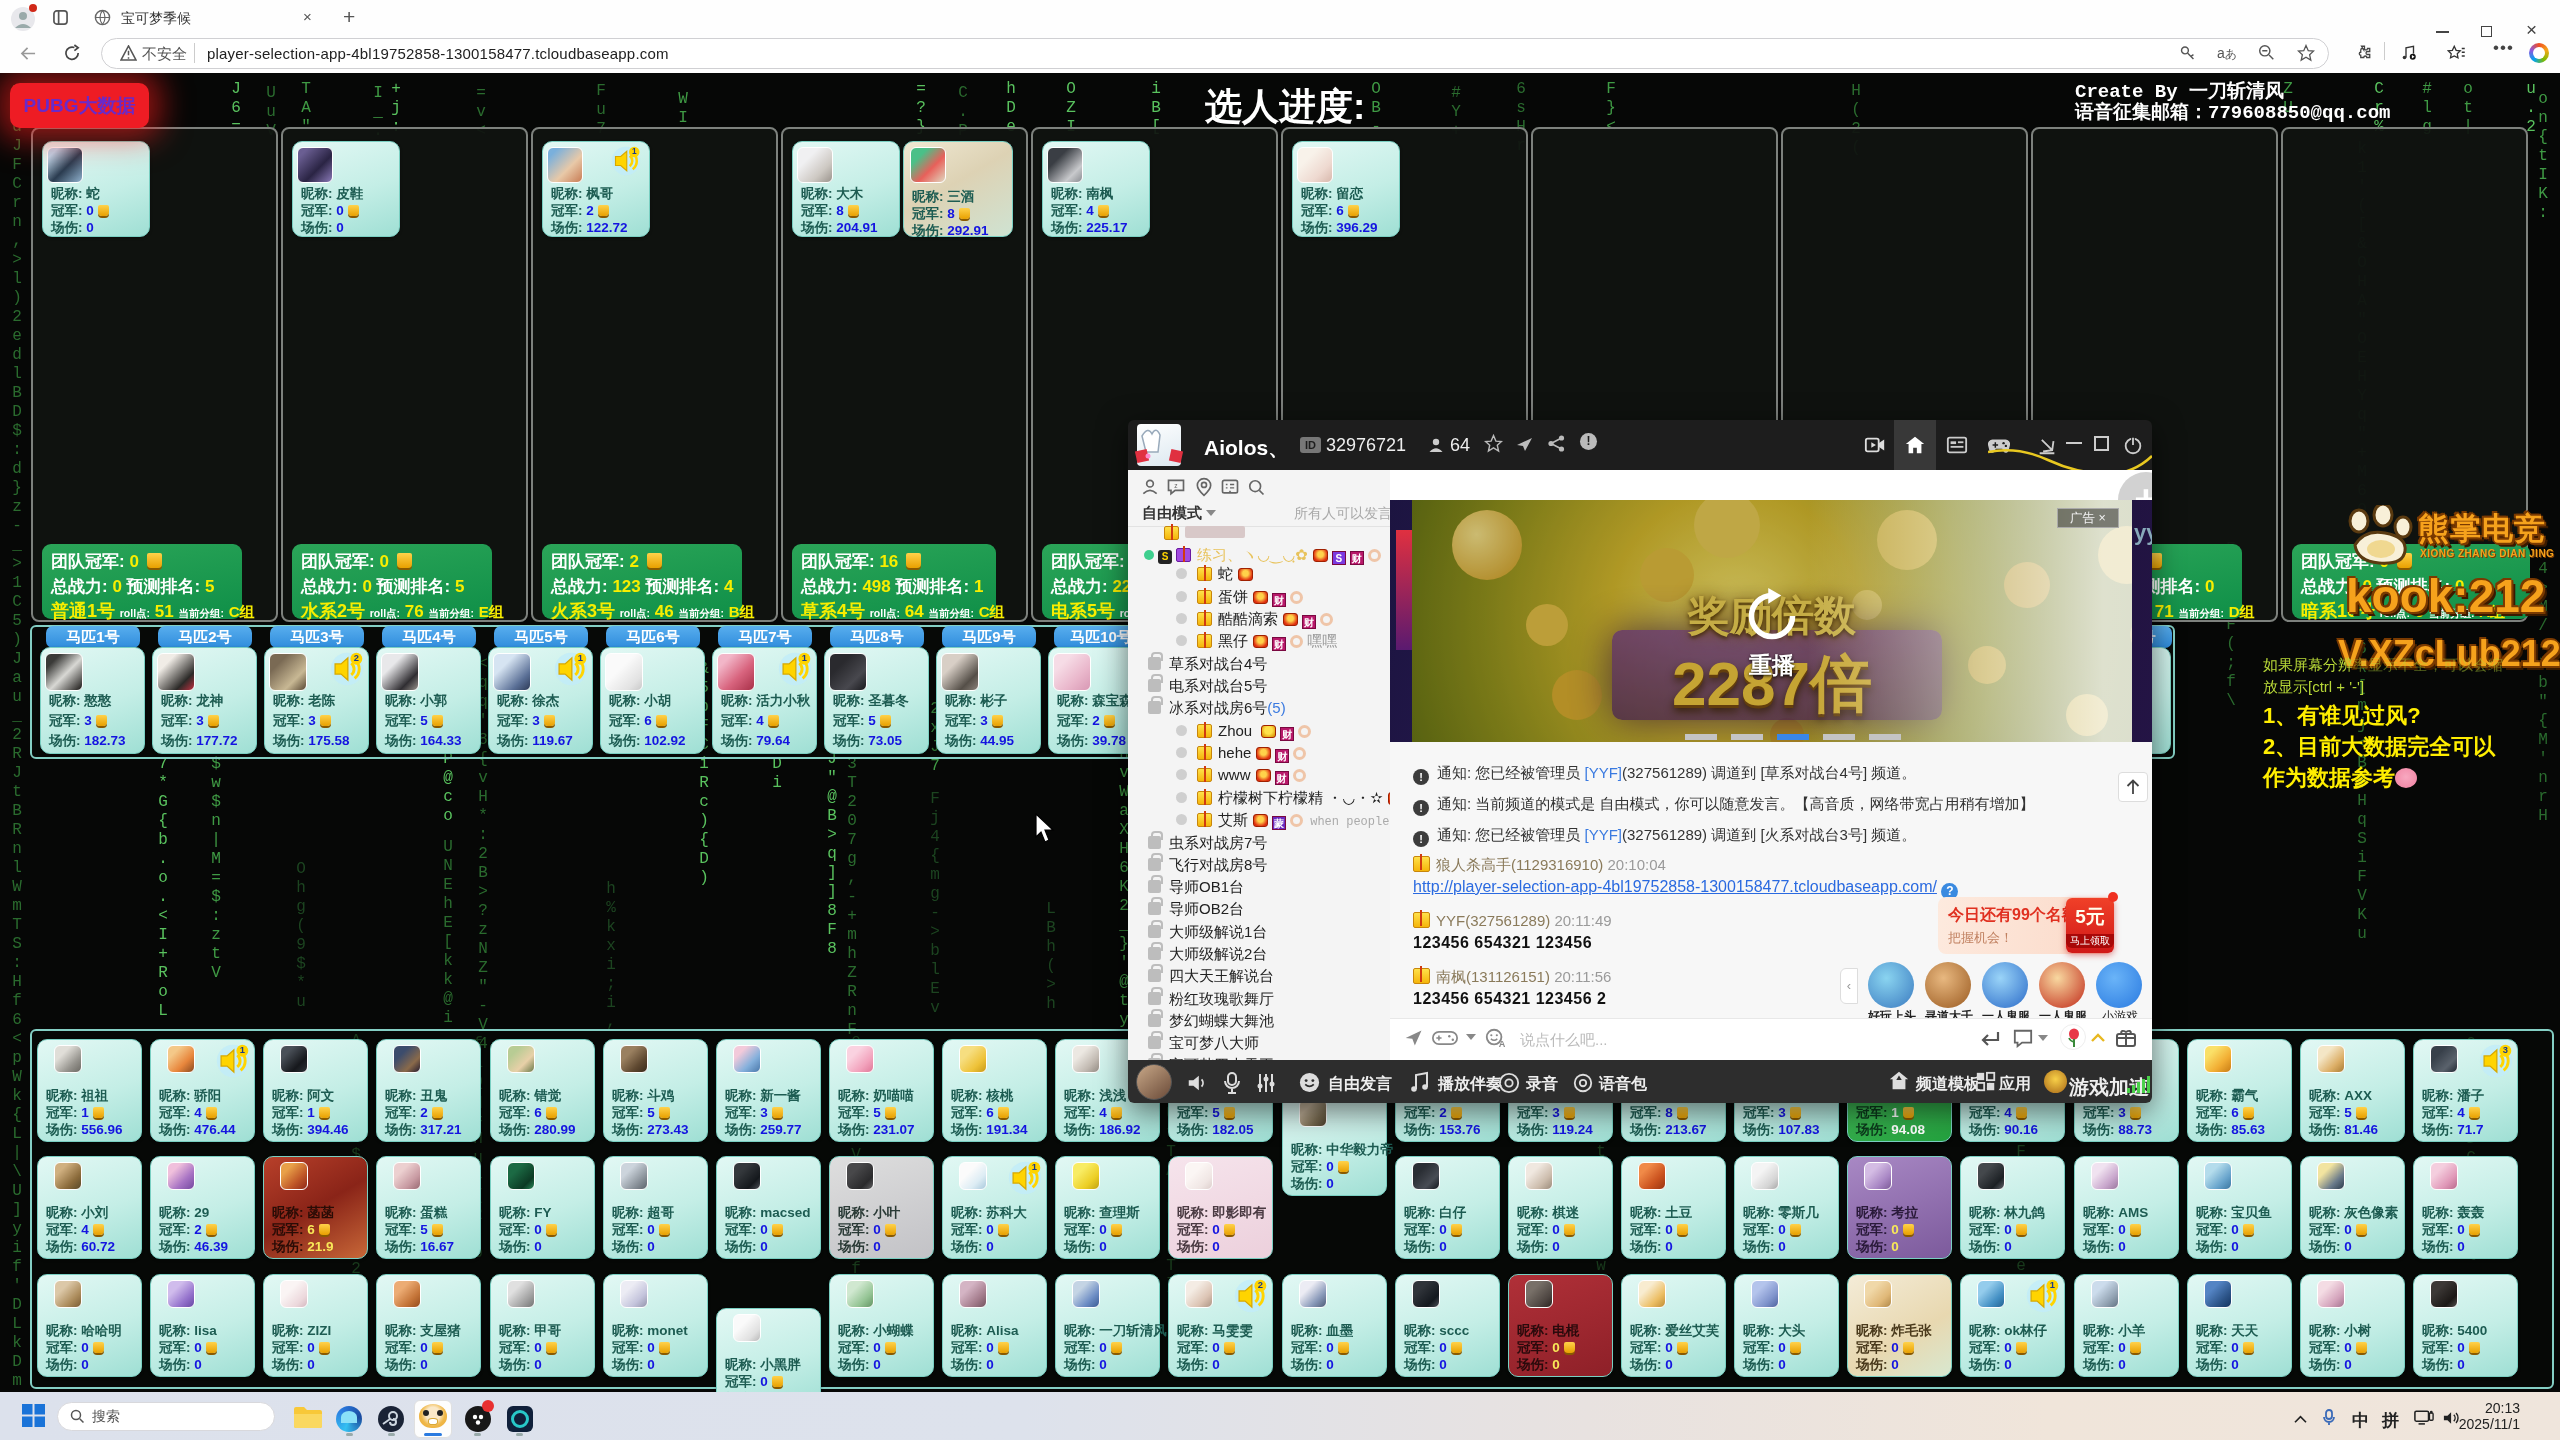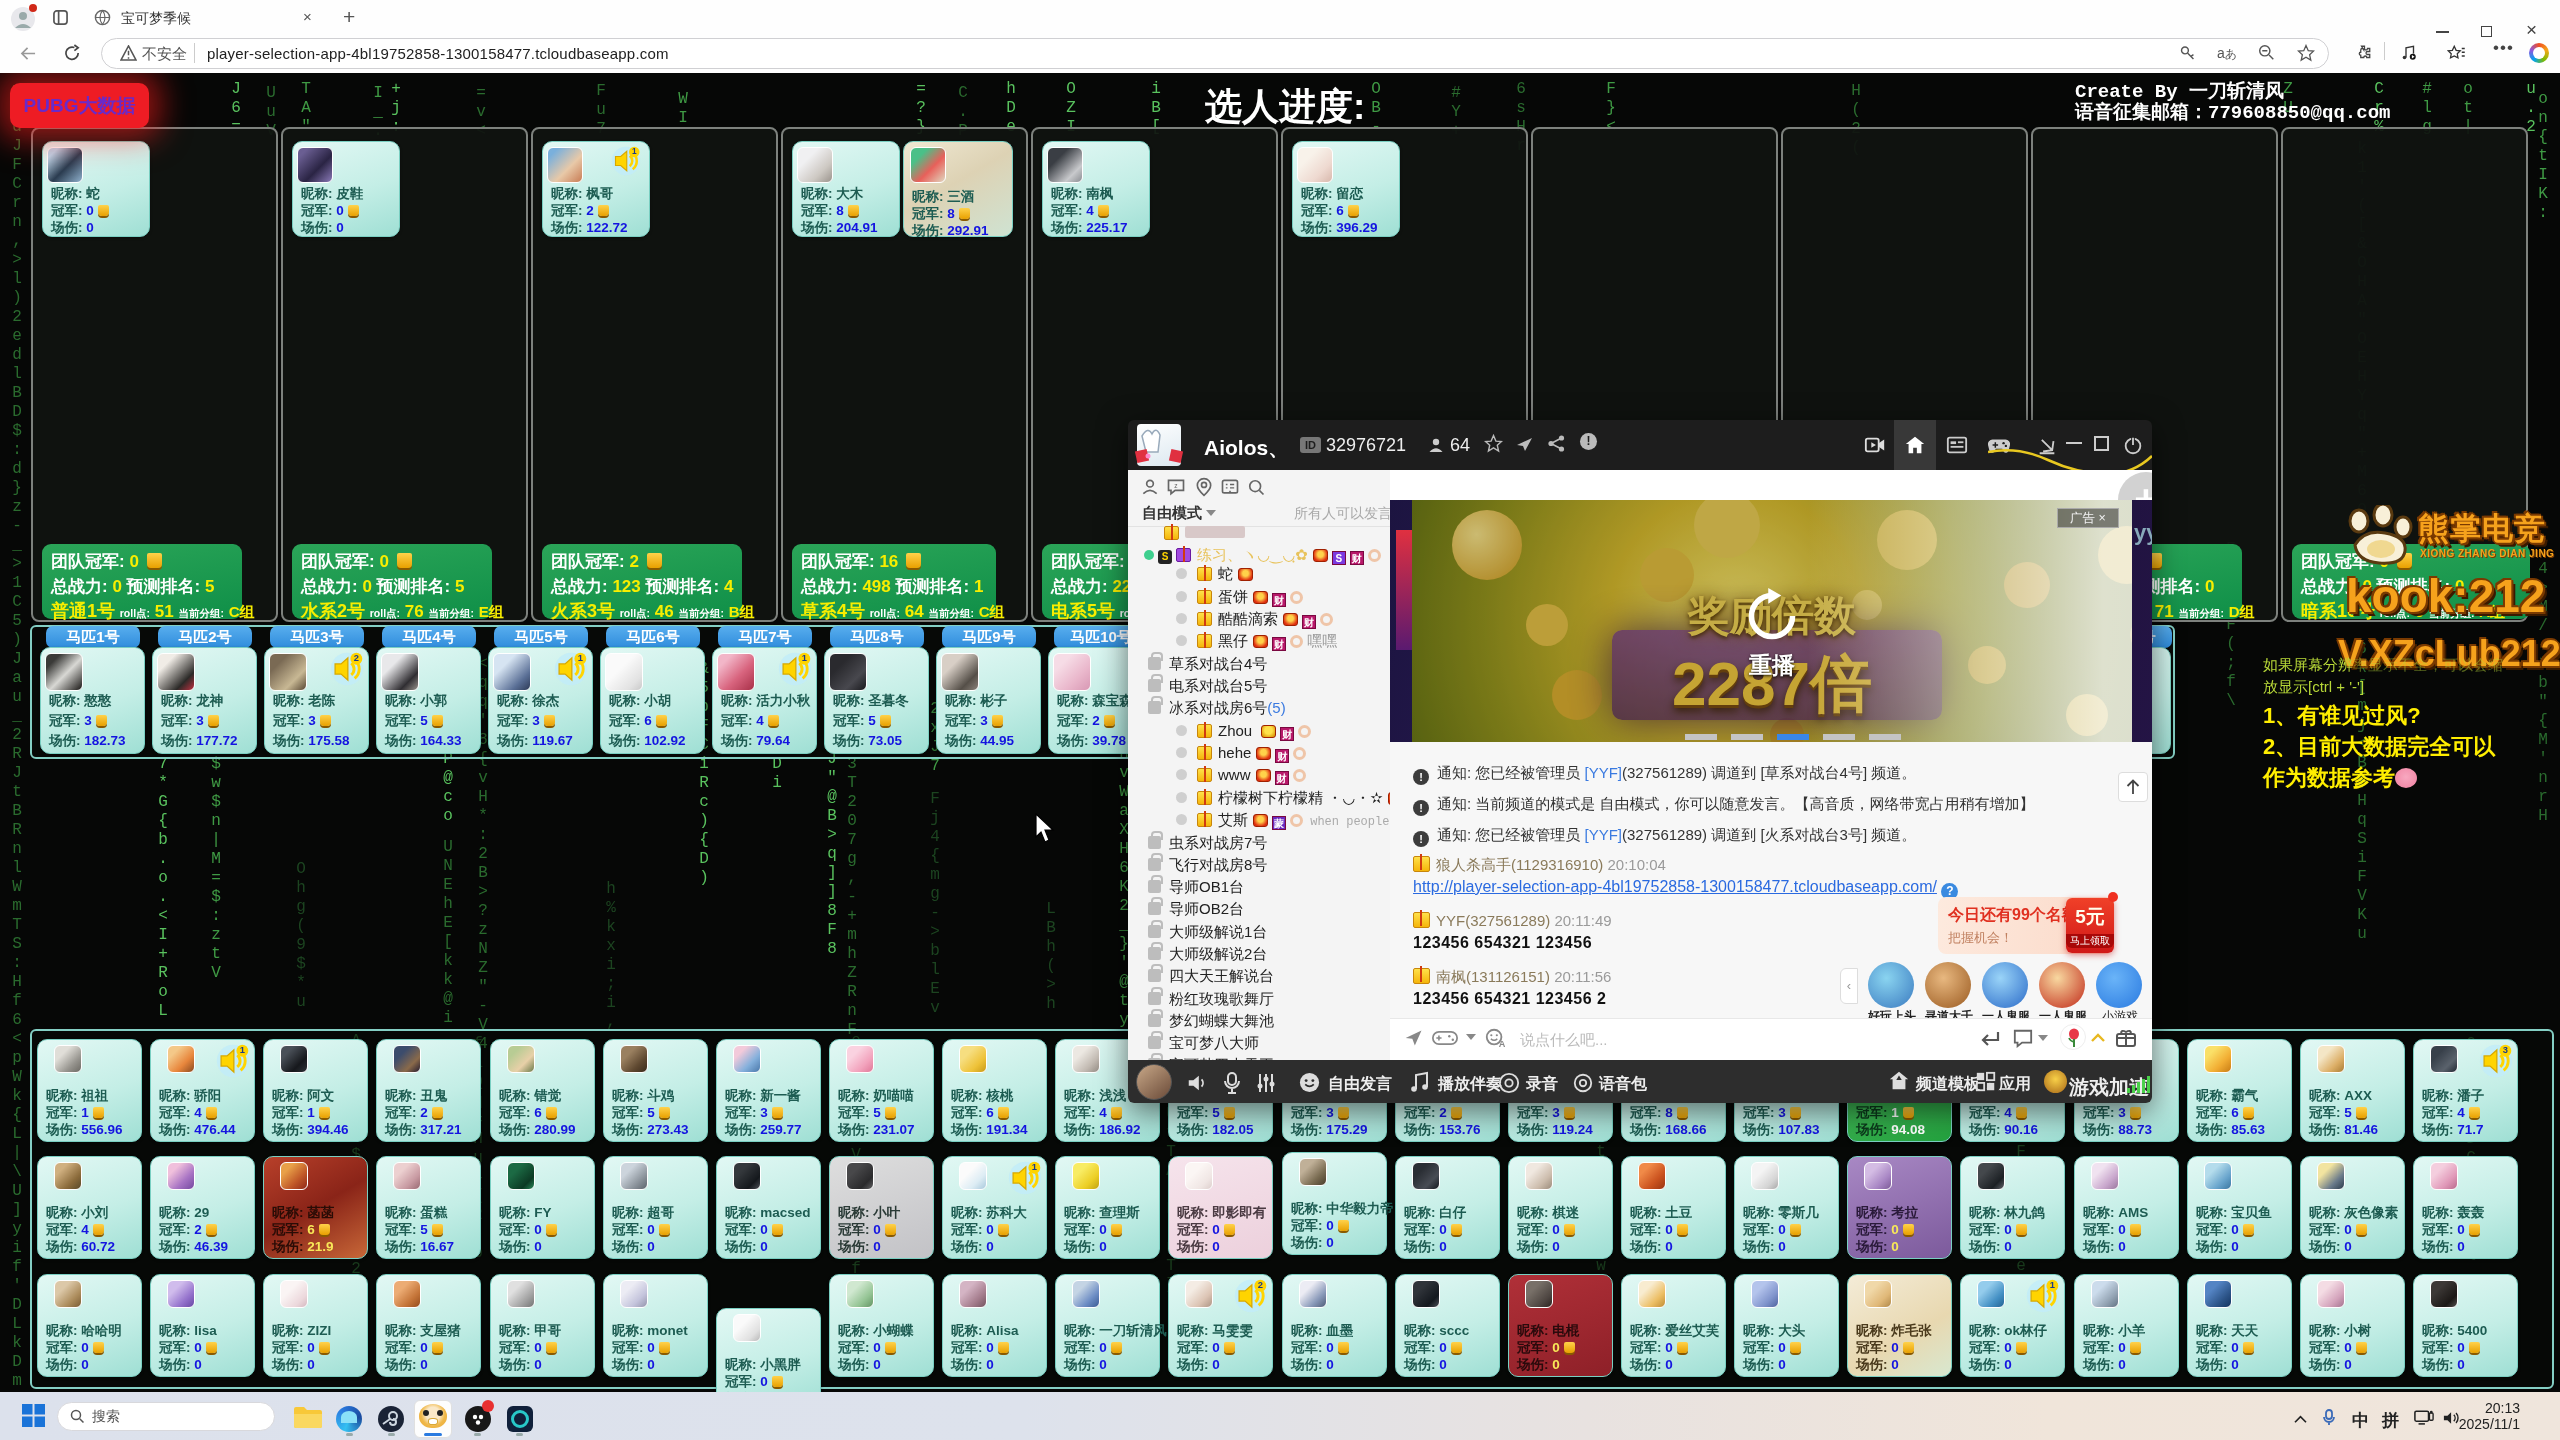--- a/index.html
+++ b/index.html
@@ -814,21 +814,21 @@
       <div class="card" style="left:1508px;top:966px;width:105px;height:103px;">
         <div class="av" style="left:16px;width:28px;height:28px;background:linear-gradient(135deg,#dccab8 30%,#9c8a78 70%,#6c5a48)"></div>
         <div class="cl" style="top:47px;color:#1d5c52">昵称: <span style="color:#1d5c52">丁戊</span></div>
         <div class="cl" style="top:64px;color:#1d5c52">冠军: <span style="color:#1414e0">3</span> <span class="tr"></span></div>
         <div class="cl" style="top:81px;color:#1d5c52">场伤: <span style="color:#1414e0">119.24</span></div>
       </div>
       <div class="card" style="left:1621px;top:966px;width:105px;height:103px;">
         <div class="av" style="left:16px;width:28px;height:28px;background:linear-gradient(135deg,#ccdac8 30%,#8c9a88 70%,#5c6a58)"></div>
         <div class="cl" style="top:47px;color:#1d5c52">昵称: <span style="color:#1d5c52">戊己</span></div>
         <div class="cl" style="top:64px;color:#1d5c52">冠军: <span style="color:#1414e0">8</span> <span class="tr"></span></div>
-        <div class="cl" style="top:81px;color:#1d5c52">场伤: <span style="color:#1414e0">168.66</span></div>
+        <div class="cl" style="top:81px;color:#1d5c52">场伤: <span style="color:#1414e0">213.67</span></div>
       </div>
       <div class="card" style="left:1734px;top:966px;width:105px;height:103px;">
         <div class="av" style="left:16px;width:28px;height:28px;background:linear-gradient(135deg,#d6c6b6 30%,#968676 70%,#665646)"></div>
         <div class="cl" style="top:47px;color:#1d5c52">昵称: <span style="color:#1d5c52">己庚</span></div>
         <div class="cl" style="top:64px;color:#1d5c52">冠军: <span style="color:#1414e0">3</span> <span class="tr"></span></div>
         <div class="cl" style="top:81px;color:#1d5c52">场伤: <span style="color:#1414e0">107.83</span></div>
       </div>
       <div class="card" style="left:1847px;top:966px;width:105px;height:103px;background:linear-gradient(160deg,#55c767,#23a23e);">
         <div class="av" style="left:16px;width:28px;height:28px;background:linear-gradient(135deg,#8adc8a 30%,#4ab84a 70%,#2a8a3a)"></div>
         <div class="cl" style="top:47px;color:#0c3a1c">昵称: <span style="color:#0c3a1c">庚辛</span></div>
@@ -938,21 +938,21 @@
         <div class="cl" style="top:47px;color:#1d5c52">昵称: <span style="color:#1d5c52">查理斯</span></div>
         <div class="cl" style="top:64px;color:#1d5c52">冠军: <span style="color:#1414e0">0</span> <span class="tr"></span></div>
         <div class="cl" style="top:81px;color:#1d5c52">场伤: <span style="color:#1414e0">0</span></div>
       </div>
       <div class="card" style="left:1168px;top:1083px;width:105px;height:103px;background:linear-gradient(160deg,#f6e4ec,#ecd0dc);">
         <div class="av" style="left:16px;width:28px;height:28px;background:linear-gradient(135deg,#fbf6f4 35%,#f0e6e4 75%,#dccecc)"></div>
         <div class="cl" style="top:47px;color:#4a3a42">昵称: <span style="color:#4a3a42">即影即有</span></div>
         <div class="cl" style="top:64px;color:#4a3a42">冠军: <span style="color:#1414e0">0</span> <span class="tr"></span></div>
         <div class="cl" style="top:81px;color:#4a3a42">场伤: <span style="color:#1414e0">0</span></div>
       </div>
-      <div class="card" style="left:1282px;top:1079px;width:105px;height:103px;padding-left:40px;">
+      <div class="card" style="left:1282px;top:1020px;width:105px;height:103px;padding-left:40px;">
         <div class="av" style="left:16px;width:28px;height:28px;background:linear-gradient(135deg,#c0b098 30%,#786a50 70%,#4a3e2c)"></div>
         <div class="cl" style="top:47px;color:#1d5c52">昵称: <span style="color:#1d5c52">中华毅力帝</span></div>
         <div class="cl" style="top:64px;color:#1d5c52">冠军: <span style="color:#1414e0">0</span> <span class="tr"></span></div>
         <div class="cl" style="top:81px;color:#1d5c52">场伤: <span style="color:#1414e0">0</span></div>
       </div>
       <div class="card" style="left:1395px;top:1083px;width:105px;height:103px;">
         <div class="av" style="left:16px;width:28px;height:28px;background:linear-gradient(135deg,#2a2e34 30%,#484c54 70%,#14181e)"></div>
         <div class="cl" style="top:47px;color:#1d5c52">昵称: <span style="color:#1d5c52">白仔</span></div>
         <div class="cl" style="top:64px;color:#1d5c52">冠军: <span style="color:#1414e0">0</span> <span class="tr"></span></div>
         <div class="cl" style="top:81px;color:#1d5c52">场伤: <span style="color:#1414e0">0</span></div>

